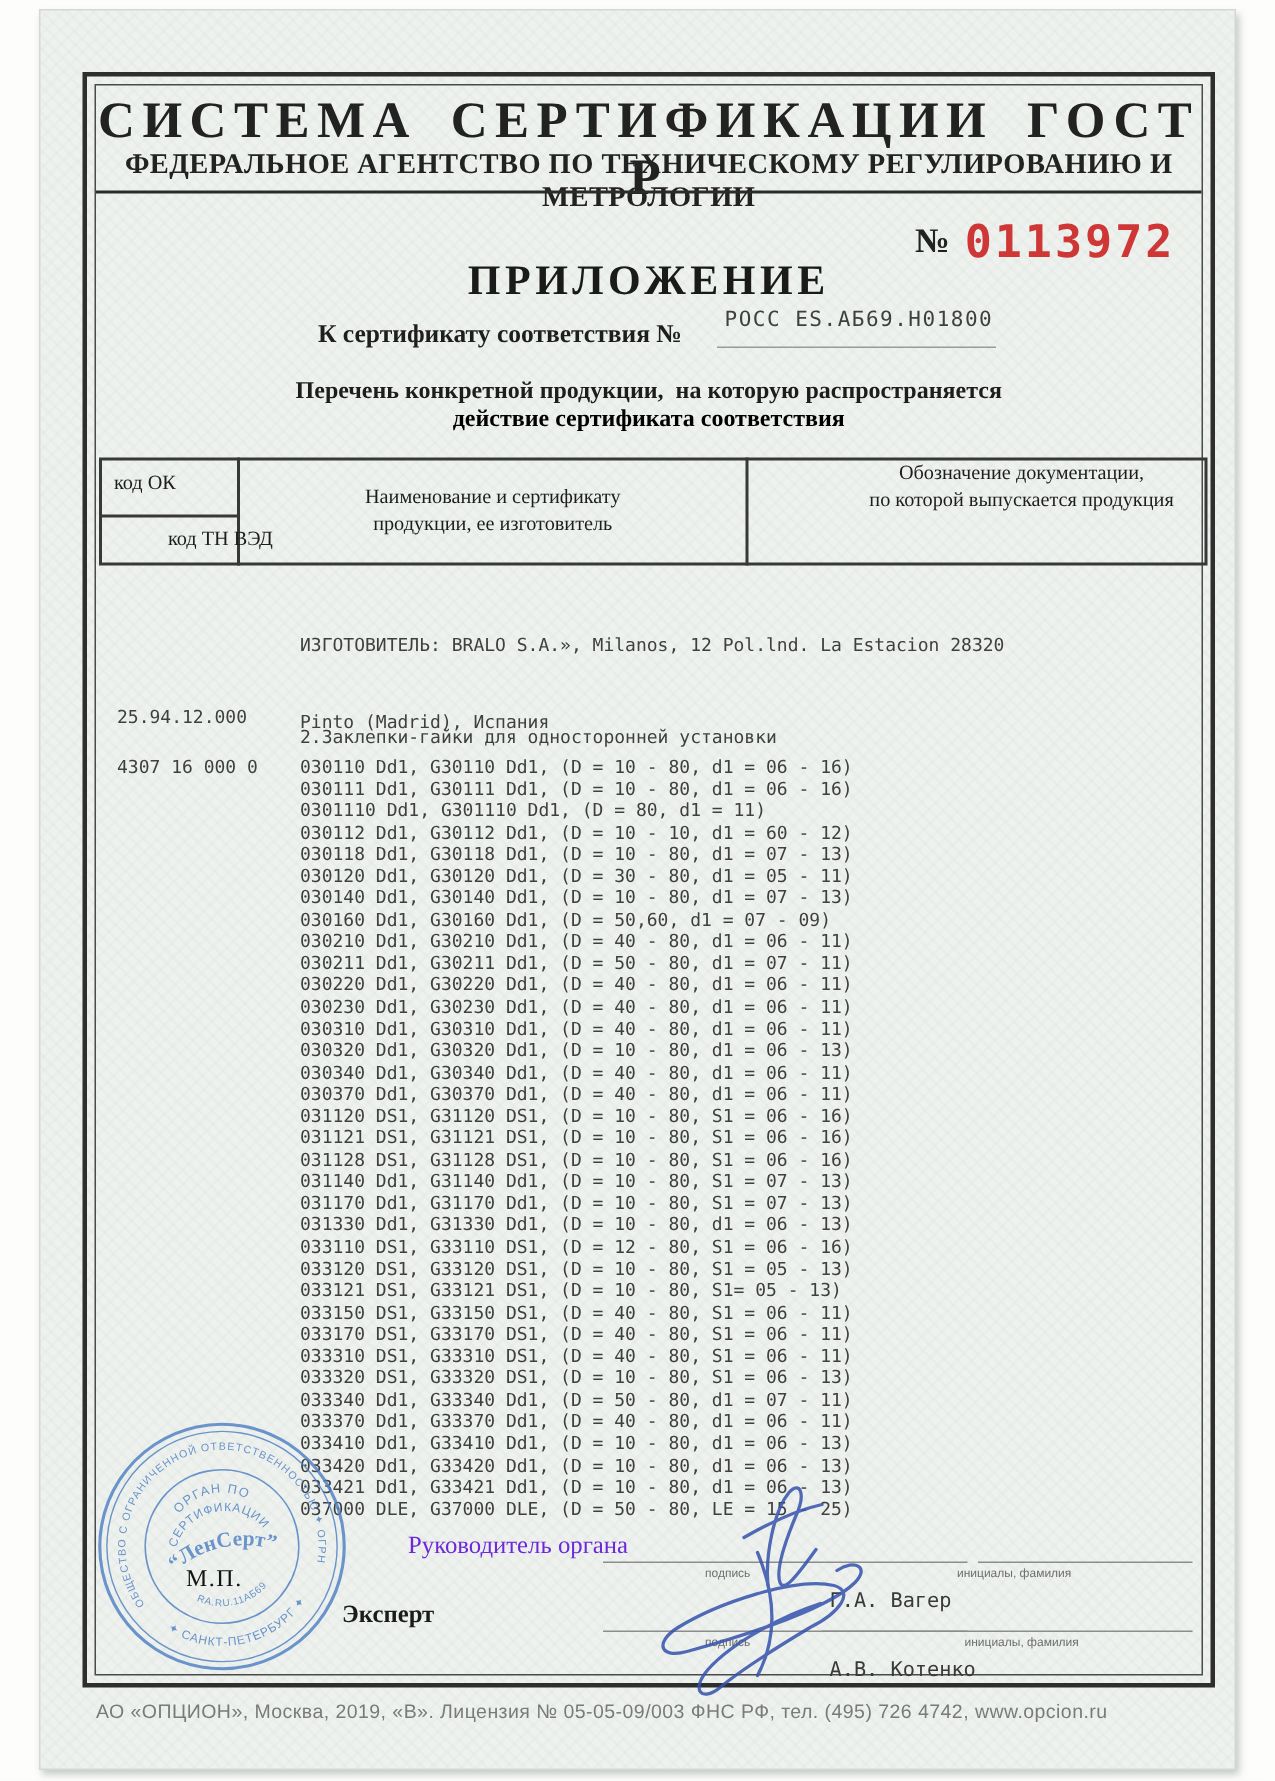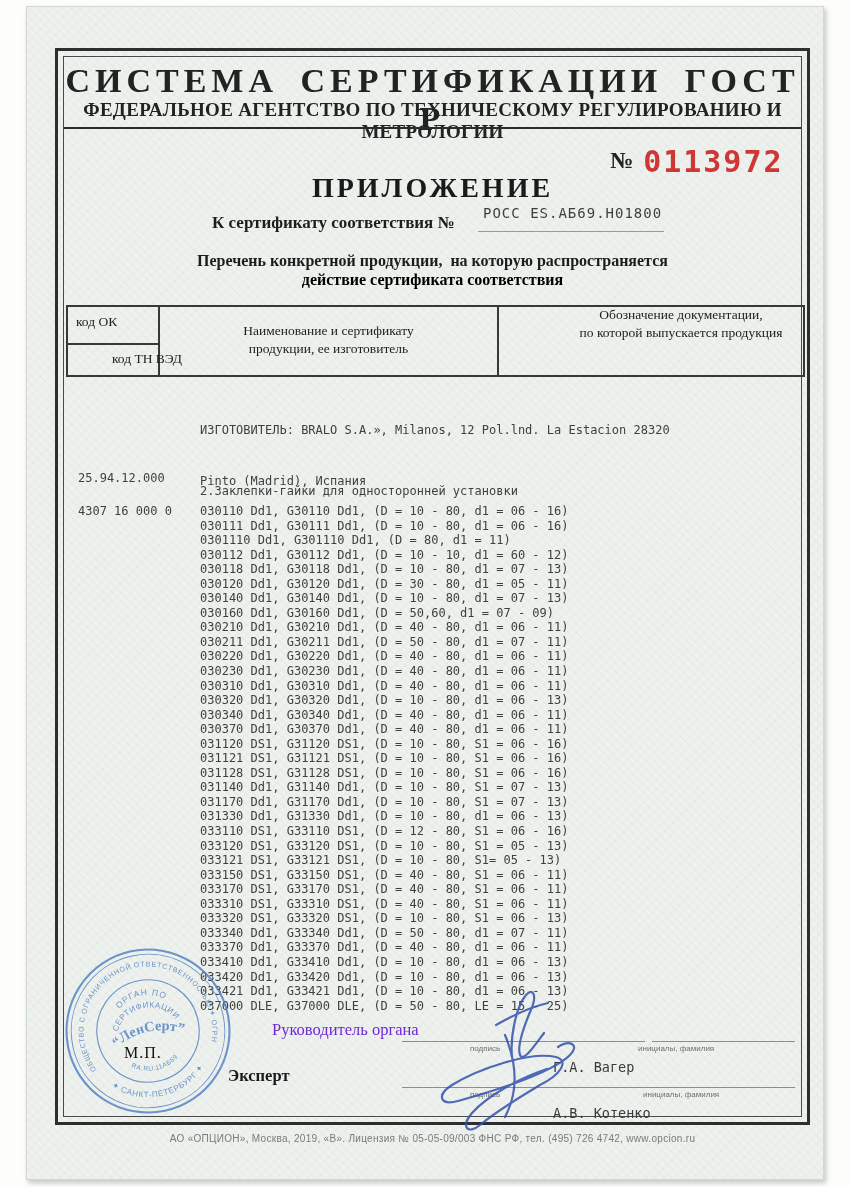--- a/index.html
+++ b/index.html
@@ -57,21 +57,21 @@
   .nm1{left:553px;top:1023px;}
   .nm2{left:553px;top:1069px;}
   .sub-lbl{font-size:8px;color:#6f6f6f;font-family:"Liberation Sans",sans-serif;}
   .sl1{left:470px;top:1044px;}
   .sl2{left:470px;top:1090px;}
   .il1{left:638px;top:1044px;}
   .il2{left:643px;top:1090px;}
   .mp{left:124px;top:1044px;font-size:16px;letter-spacing:1px;color:#141414;z-index:6;}
   .stamp{left:58px;top:941px;width:180px;height:180px;z-index:5;transform:rotate(-12deg);opacity:.82;}
   .ink{left:420px;top:985px;width:200px;height:160px;z-index:7;}
-  .footer{left:64px;top:1133px;width:737px;text-align:center;font-size:10px;color:#7a7a7a;
+  .footer{left:64px;top:1133px;width:737px;font-size:13px;color:#7a7a7a;
           font-family:"Liberation Sans",sans-serif;letter-spacing:.3px;}
 </style>
 </head>
 <body>
 
 <div class="page">
   <div class="paper"></div>
 
   <div class="frame-outer">
     <div class="frame-inner"></div>

